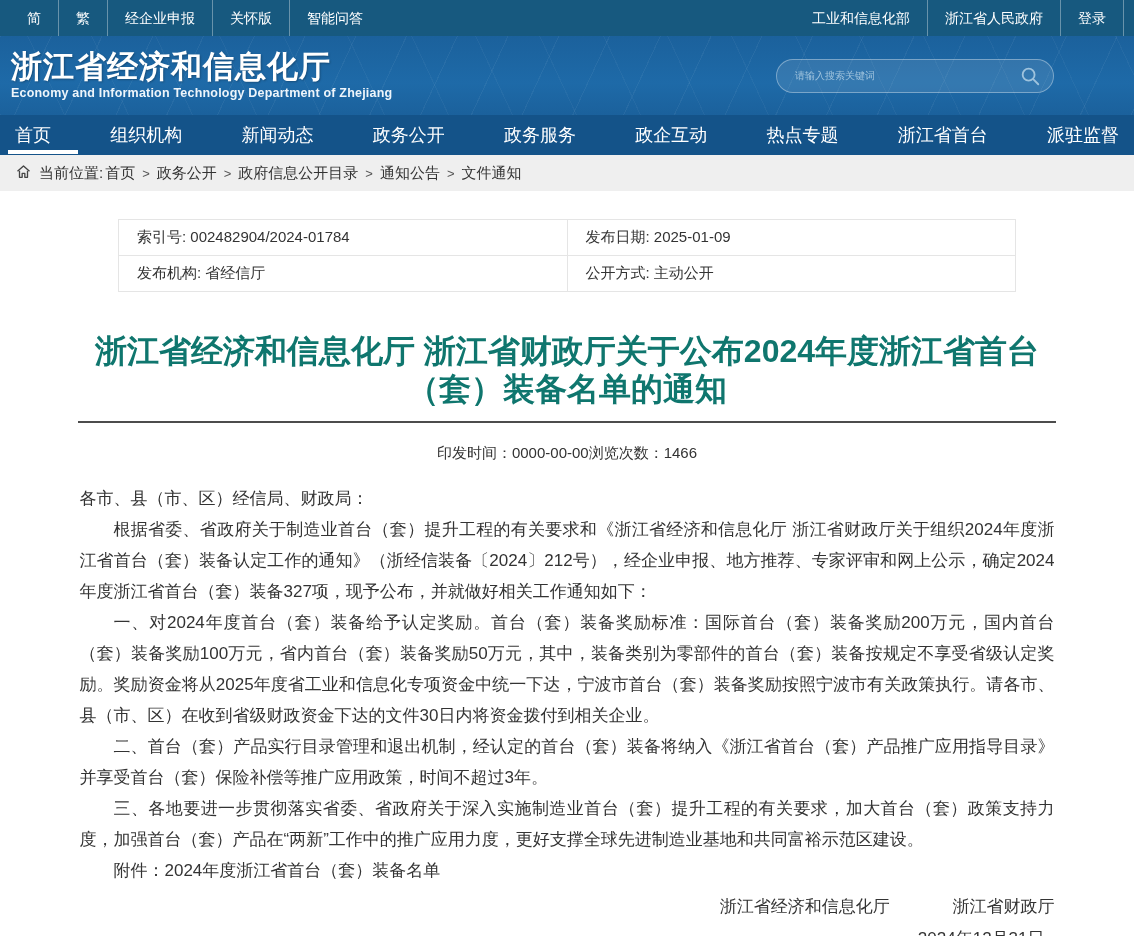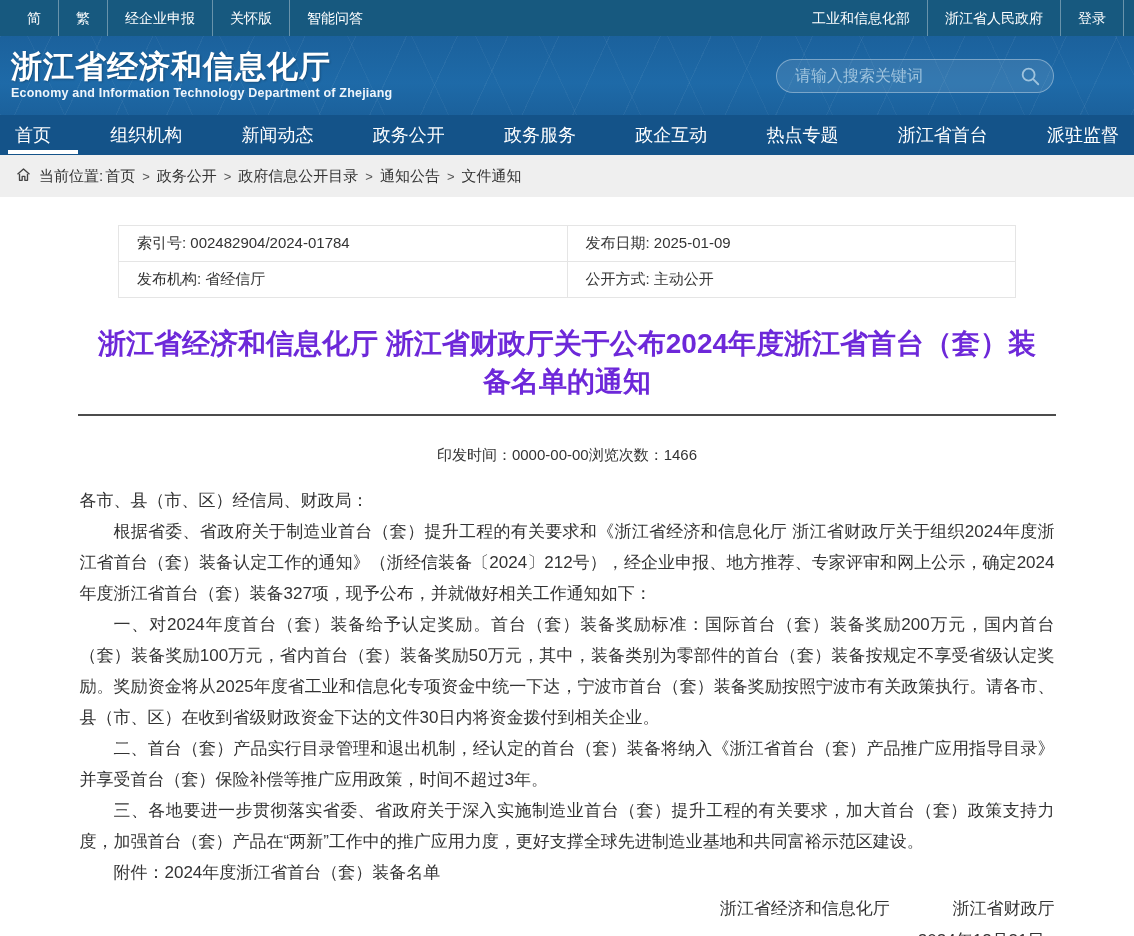--- a/index.html
+++ b/index.html
@@ -42,21 +42,21 @@
     color:#eef5fb; font-size:12.5px; font-weight:bold; margin-top:5px; letter-spacing:0.2px;
   }
   .search-box {
     width:278px; height:34px; border-radius:17px;
     background:rgba(255,255,255,0.10);
     border:1px solid rgba(255,255,255,0.35);
     display:flex; align-items:center; padding:0 12px 0 16px;
   }
   .search-box input {
     flex:1; background:transparent; border:none; outline:none;
-    color:#d7e9f6; font-size:16px; font-family:inherit;
+    color:#d7e9f6; font-size:10px; font-family:inherit;
   }
   .search-box input::placeholder { color:#9fc3dd; }
   .search-btn { width:22px; height:22px; cursor:pointer; flex:0 0 auto; }
 
   
   .nav {
     height:40px; background:#145389;
     display:flex; justify-content:space-between; align-items:stretch;
     padding:0 15px;
   }
@@ -64,44 +64,44 @@
     color:#fff; font-size:18px; line-height:40px; cursor:pointer;
     position:relative; white-space:nowrap;
   }
   .nav-item.active::after {
     content:""; position:absolute; left:-7px; bottom:1px;
     width:70px; height:4px; background:#fff;
   }
 
   
   .breadcrumb {
-    height:42px; background:#efefef;
+    height:36px; background:#efefef;
     display:flex; align-items:center; gap:7px;
     padding:0 15px; font-size:15px; color:#333;
   }
   .crumb { cursor:pointer; }
   .crumb-sep { color:#555; font-size:13px; }
   .home-ico { width:17px; height:16px; margin-top:-2px; }
 
   
   .content { background:#fff; padding-top:28px; }
   .meta-table {
     width:898px; margin:0 auto; border-collapse:collapse;
     font-size:15px; color:#333;
   }
   .meta-table td {
     width:50%; border:1px solid #e5e5e5; padding:8px 18px; height:36px;
   }
   .article-title {
-    width:965px; margin:27px auto 0; text-align:center;
-    font-size:28px; line-height:38px; font-weight:bold; color:#6d28d9;
+    width:965px; margin:40px auto 0; text-align:center;
+    font-size:32px; line-height:38px; font-weight:bold; color:#0f766e;
   }
   .title-divider { width:978px; margin:13px auto 0; border-bottom:2px solid #4c4c4c; }
   .article-meta {
-    margin-top:30px; display:flex; justify-content:center; 
+    margin-top:21px; display:flex; justify-content:center; 
     font-size:15px; color:#333;
   }
   .article-body {
     width:975px; margin:20px auto 0;
     font-size:17px; line-height:31px; color:#333; text-align:justify;
   }
   .article-body p { margin:0; text-indent:2em; }
   .article-body p.salute { text-indent:0; }
   .article-body p.first { margin-top:6px; }
   .signature { width:975px; margin:9px auto 0; text-align:right; font-size:17px; color:#333; }

